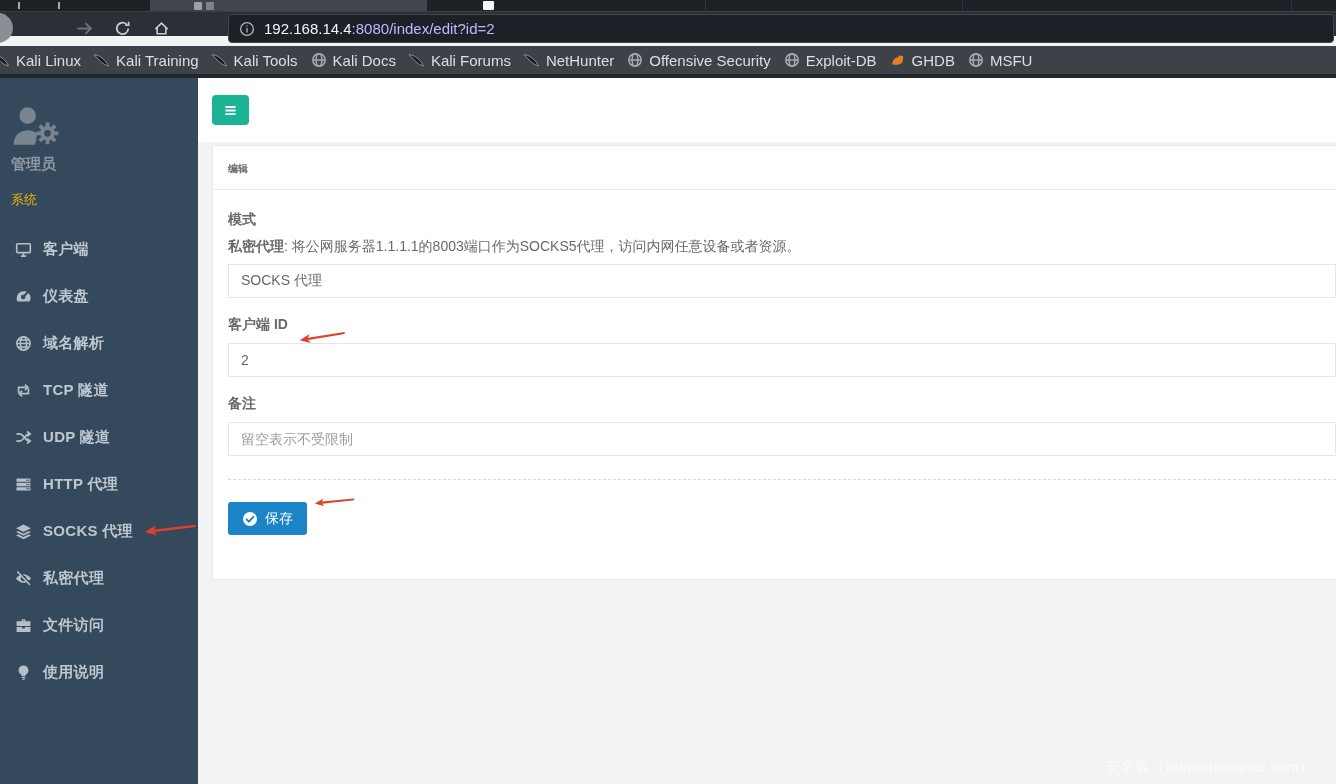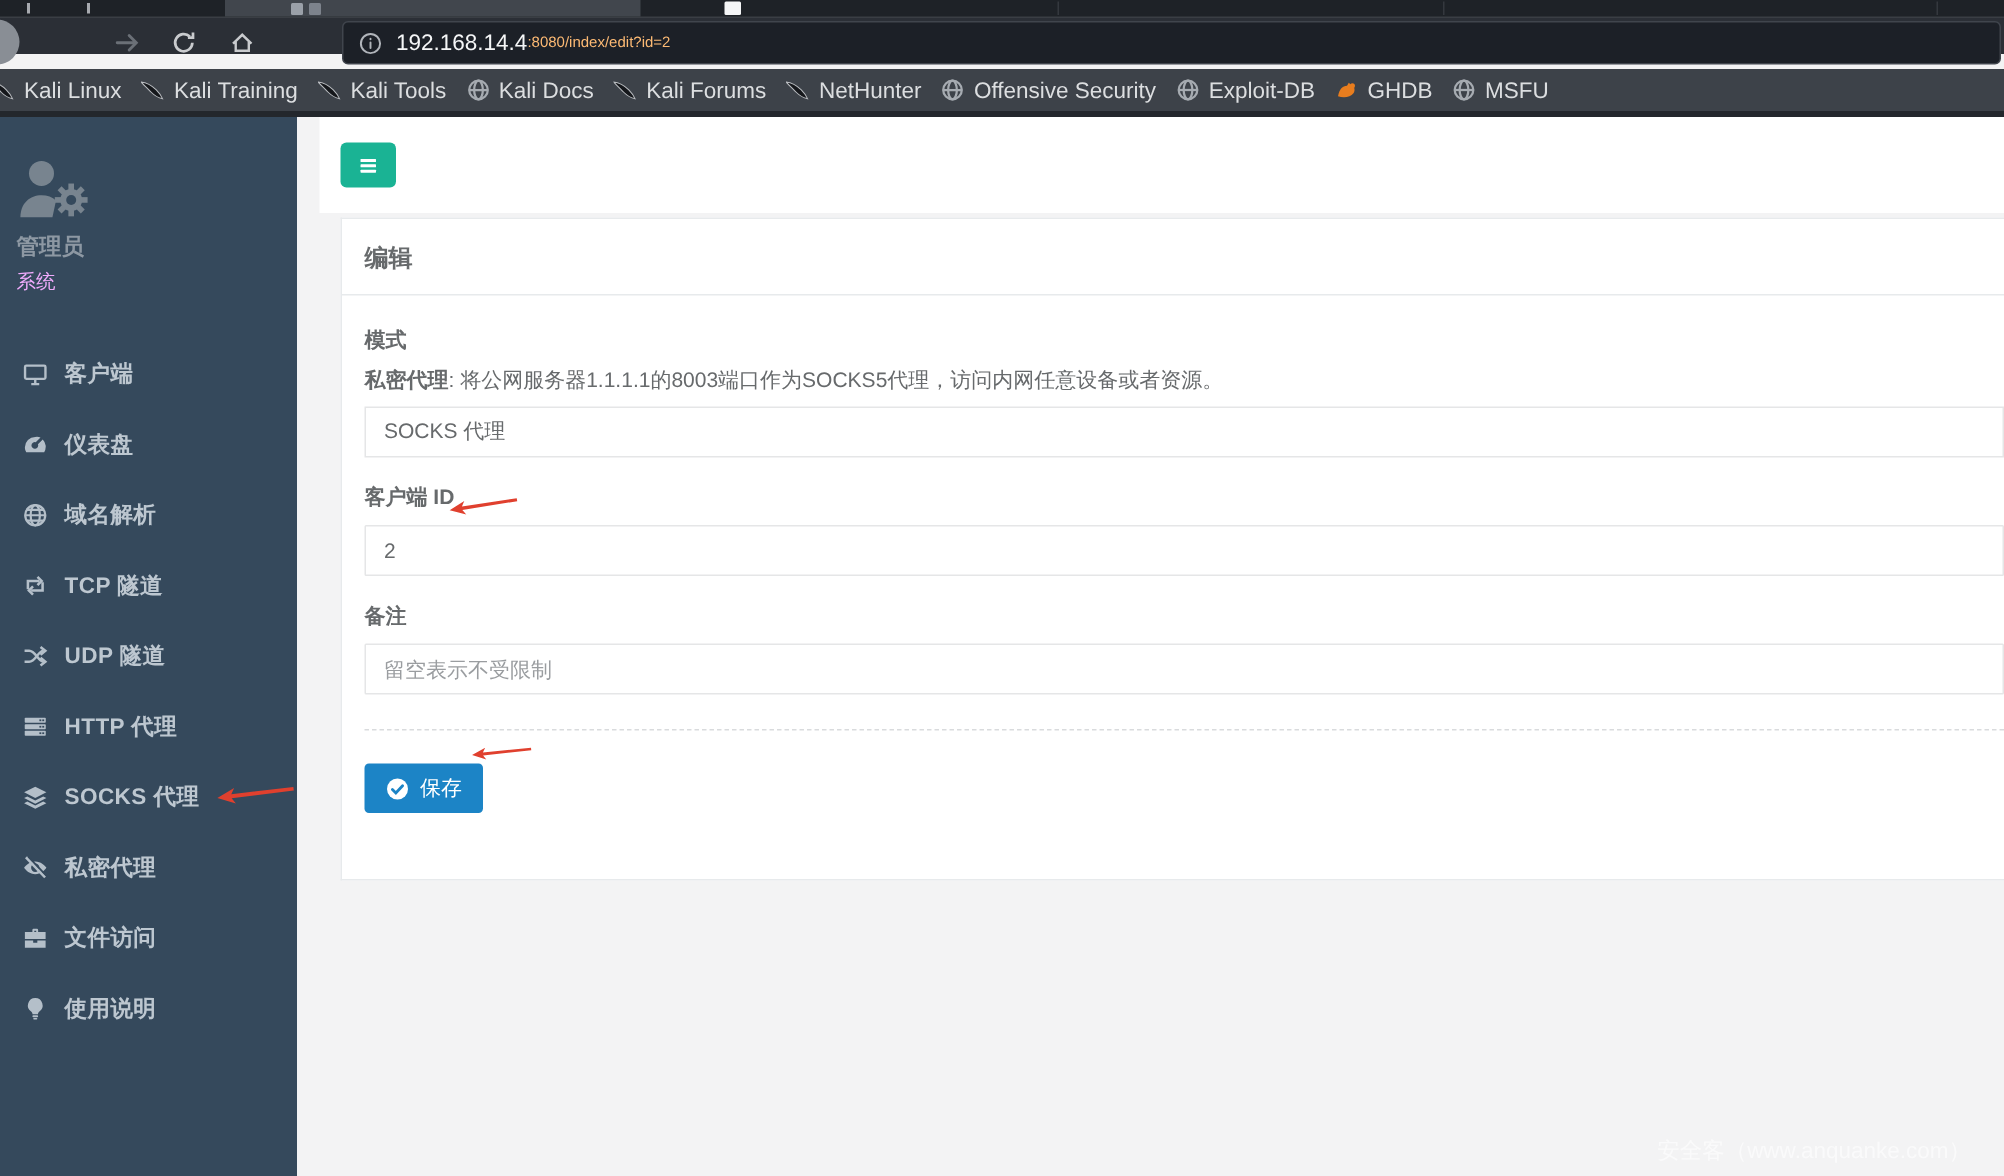--- a/index.html
+++ b/index.html
@@ -23,50 +23,50 @@
   .back-btn{position:absolute;left:-17px;top:1px;width:30px;height:30px;border-radius:50%;background:#898e95;color:#24272c;display:flex;align-items:center;justify-content:center;}
   .tb-ic{position:absolute;top:7px;width:18px;height:18px;display:flex;align-items:center;justify-content:center;}
   .tb-ic svg{width:17px;height:17px}
   .fwd{left:75px;color:#6b7077}
   .rld{left:113px;color:#c9cbce}
   .hom{left:152px;color:#c9cbce}
   .urlbar{position:absolute;left:228px;top:2px;right:2px;height:29px;background:#1c2027;border:1px solid #40454d;border-radius:4px;display:flex;align-items:center;padding:0 10px;box-sizing:border-box;}
   .url-info{color:#b0b4ba;width:16px;height:16px;margin-right:9px;flex:0 0 auto}
   .url-info svg{width:16px;height:16px}
   .url-host{color:#f5f6f7;font-size:15px;}
-  .url-path{color:#fdba74;font-size:10px;}
+  .url-path{color:#c4b5fd;font-size:15px;}
 
   .bookmarks{position:absolute;left:0;top:46px;width:1336px;height:28px;background:#3d4249;border-bottom:4px solid #23272c;display:flex;padding-left:0;overflow:hidden;}
   .bm{display:inline-flex;align-items:center;margin-right:13px;cursor:pointer;text-decoration:none;flex:0 0 auto}
   .bm:first-child{margin-left:-6px}
   .bm-ic{width:16px;height:16px;margin-right:6px;color:#a6abb1;display:inline-flex}
   .bm-ic svg{width:16px;height:16px}
   .bm-lb{color:#dcdee0;font-size:15px;white-space:nowrap}
 
   
-  .app{position:absolute;left:0;top:78px;width:1336px;height:706px;display:flex;gap:15px;}
+  .app{position:absolute;left:0;top:78px;width:1336px;height:706px;display:flex;}
   .sidebar{width:198px;flex:0 0 198px;background:var(--sidebar);color:#b9c3cd;position:relative;}
   .profile{padding:27px 0 0 11px;}
   .user-ic{color:#78848f;width:50px;height:42px;}
   .user-ic svg{width:50px;height:42px}
   .u-name{margin-top:8px;font-size:15px;font-weight:600;color:#8d98a3;}
-  .u-role{margin-top:5px;font-size:13px;color:#f0abfc;}
+  .u-role{margin-top:17px;font-size:13px;color:#eab308;}
   .nav{position:absolute;left:0;top:148px;right:0;}
   .nav-item{height:47px;display:flex;align-items:center;padding-left:13px;cursor:pointer;}
   .nav-ic{width:21px;margin-right:9px;color:#b4bfc9;display:inline-flex;justify-content:center}
   .nav-ic svg{width:17px;height:17px}
   .nav-lb{font-size:15px;font-weight:600;color:#bdc7d0;letter-spacing:.3px;white-space:nowrap}
 
   .content{flex:1;background:#f3f3f4;position:relative;min-width:0;}
   .topbar{height:64px;background:#ffffff;display:flex;align-items:center;padding-left:14px;}
   .menu-btn{width:37px;height:30px;background:var(--teal);border:none;border-radius:4px;color:#fff;display:flex;align-items:center;justify-content:center;cursor:pointer;}
   .menu-btn svg{width:15px;height:15px}
 
   .panel{margin:3px 0 0 14px;background:#fff;border:1px solid #e7eaec;border-right:none;}
-  .panel-title{padding:16px 15px 13px;border-bottom:1px solid #e7eaec;font-size:16px;font-weight:bold;color:#676a6c;}
+  .panel-title{padding:16px 15px 13px;border-bottom:1px solid #e7eaec;font-size:10px;font-weight:bold;color:#676a6c;}
   .panel-body{padding:21px 0 44px 15px;}
   .f-label{font-size:14px;font-weight:bold;color:#676a6c;margin:18px 0 9px;}
   .f-label.first{margin-top:0;font-family:Liberation Serif, serif;}
   .f-desc{font-size:14px;color:#676a6c;margin:0 0 8px;}
   .f-desc b{font-weight:bold}
   .f-input{display:block;width:100%;height:34px;box-sizing:border-box;border:1px solid #e5e6e7;background:#fff;
     padding:6px 12px;font-size:14px;color:#676a6c;font-family:inherit;border-radius:1px;outline:none;}
   .f-input::placeholder{color:#9a9da0;opacity:1}
   .f-select{display:flex;align-items:center;width:100%;height:34px;box-sizing:border-box;border:1px solid #e5e6e7;
     padding:0 12px;font-size:14px;color:#676a6c;cursor:pointer;}

